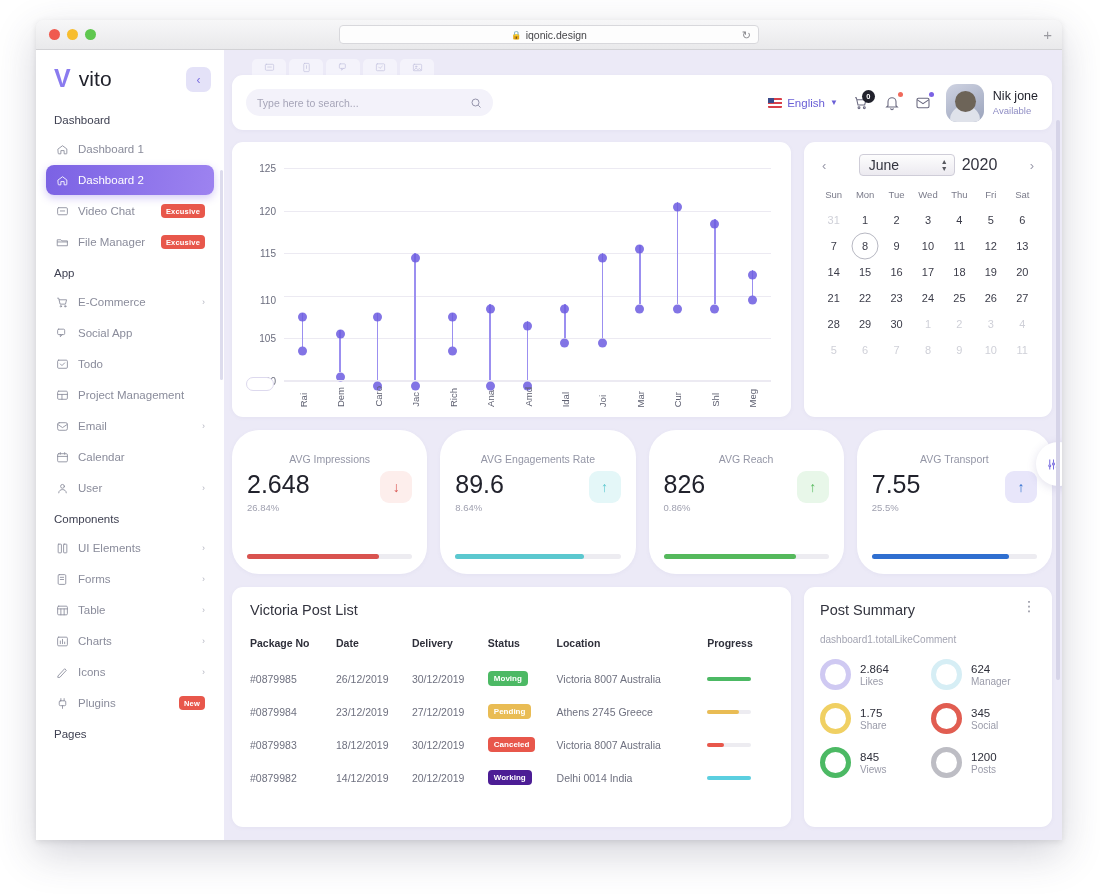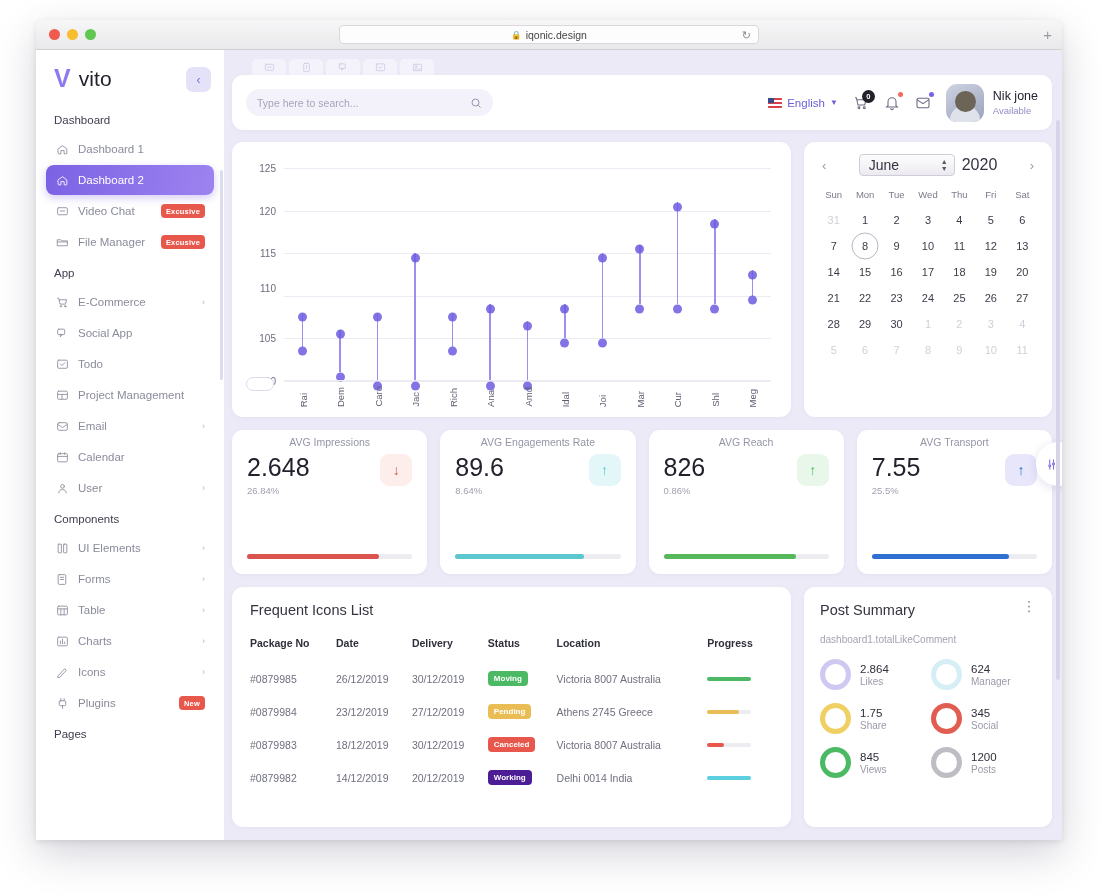--- a/index.html
+++ b/index.html
@@ -341,21 +341,21 @@
     content: ""; position: absolute;
     left: 50%; top: 50%;
     transform: translate(-50%, -50%);
     width: 25px; height: 25px;
     border: 1px solid #b7b8c2;
     border-radius: 50%;
   }
 
   
   .row-2 { display: flex; gap: 13px; margin-top: 13px; height: 144px; }
-  .stat { flex: 1; padding: 6px 15px; position: relative; }
+  .stat { flex: 1; padding: 23px 15px; position: relative; border-radius: 27px; }
   .stat-title {
     font-size: 10.5px; color: #9496a6;
     text-align: center;
   }
   .stat-mid {
     display: flex; align-items: flex-start;
     justify-content: space-between;
     margin-top: 6px;
   }
   .stat-val { font-size: 25px; color: #21222c; line-height: 1.1; }
@@ -726,21 +726,21 @@
       </div>
 
       <div class="row-1">
         <div class="card chart-card">
           <div class="chart-area" id="chart-area">
               <div class="gridline" style="top: 227px;"></div>
               <div class="y-label" style="top: 227px;">100</div>
               <div class="gridline" style="top: 184.4px;"></div>
               <div class="y-label" style="top: 184.4px;">105</div>
               <div class="gridline" style="top: 141.8px;"></div>
-              <div class="y-label" style="top: 134px;">110</div>
+              <div class="y-label" style="top: 146px;">110</div>
               <div class="gridline" style="top: 99.2px;"></div>
               <div class="y-label" style="top: 99.2px;">115</div>
               <div class="gridline" style="top: 56.6px;"></div>
               <div class="y-label" style="top: 56.6px;">120</div>
               <div class="gridline" style="top: 14px;"></div>
               <div class="y-label" style="top: 14px;">125</div>
               <div class="plot">
                 <div class="pt-col" style="left: 3.84615%;">
                   <div class="vline" style="top:158.84px;height:34.079999999999984px"></div>
                   <div class="pt" style="top:154.34px"></div>
@@ -955,21 +955,21 @@
               <div class="arrow-box" style="background:#e8e6fa;color:#2f6fd0">↑</div>
             </div>
             <div class="bar-track">
               <div class="bar-fill" style="width:83%;background:#2f6fd0"></div>
             </div>
           </div>
         </div>
 
       <div class="row-3">
         <div class="card post-card">
-          <div class="card-title">Frequent Icons List</div>
+          <div class="card-title">Victoria Post List</div>
           <table class="tbl">
             <thead>
                 <tr id="tbl-head">
                   <th>Package No</th>
                   <th>Date</th>
                   <th>Delivery</th>
                   <th>Status</th>
                   <th>Location</th>
                   <th>Progress</th>
                 </tr>

